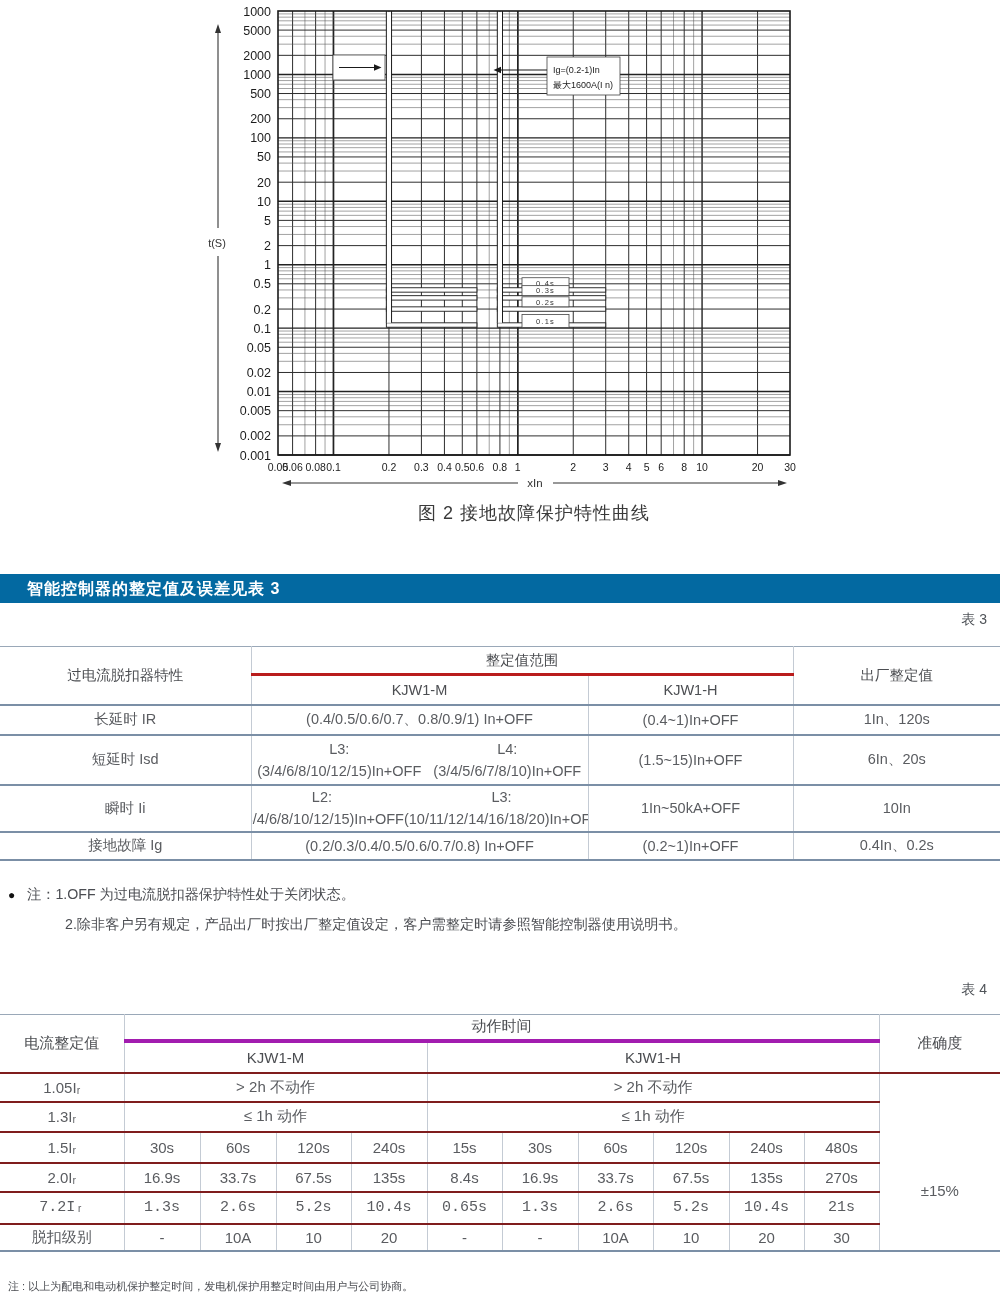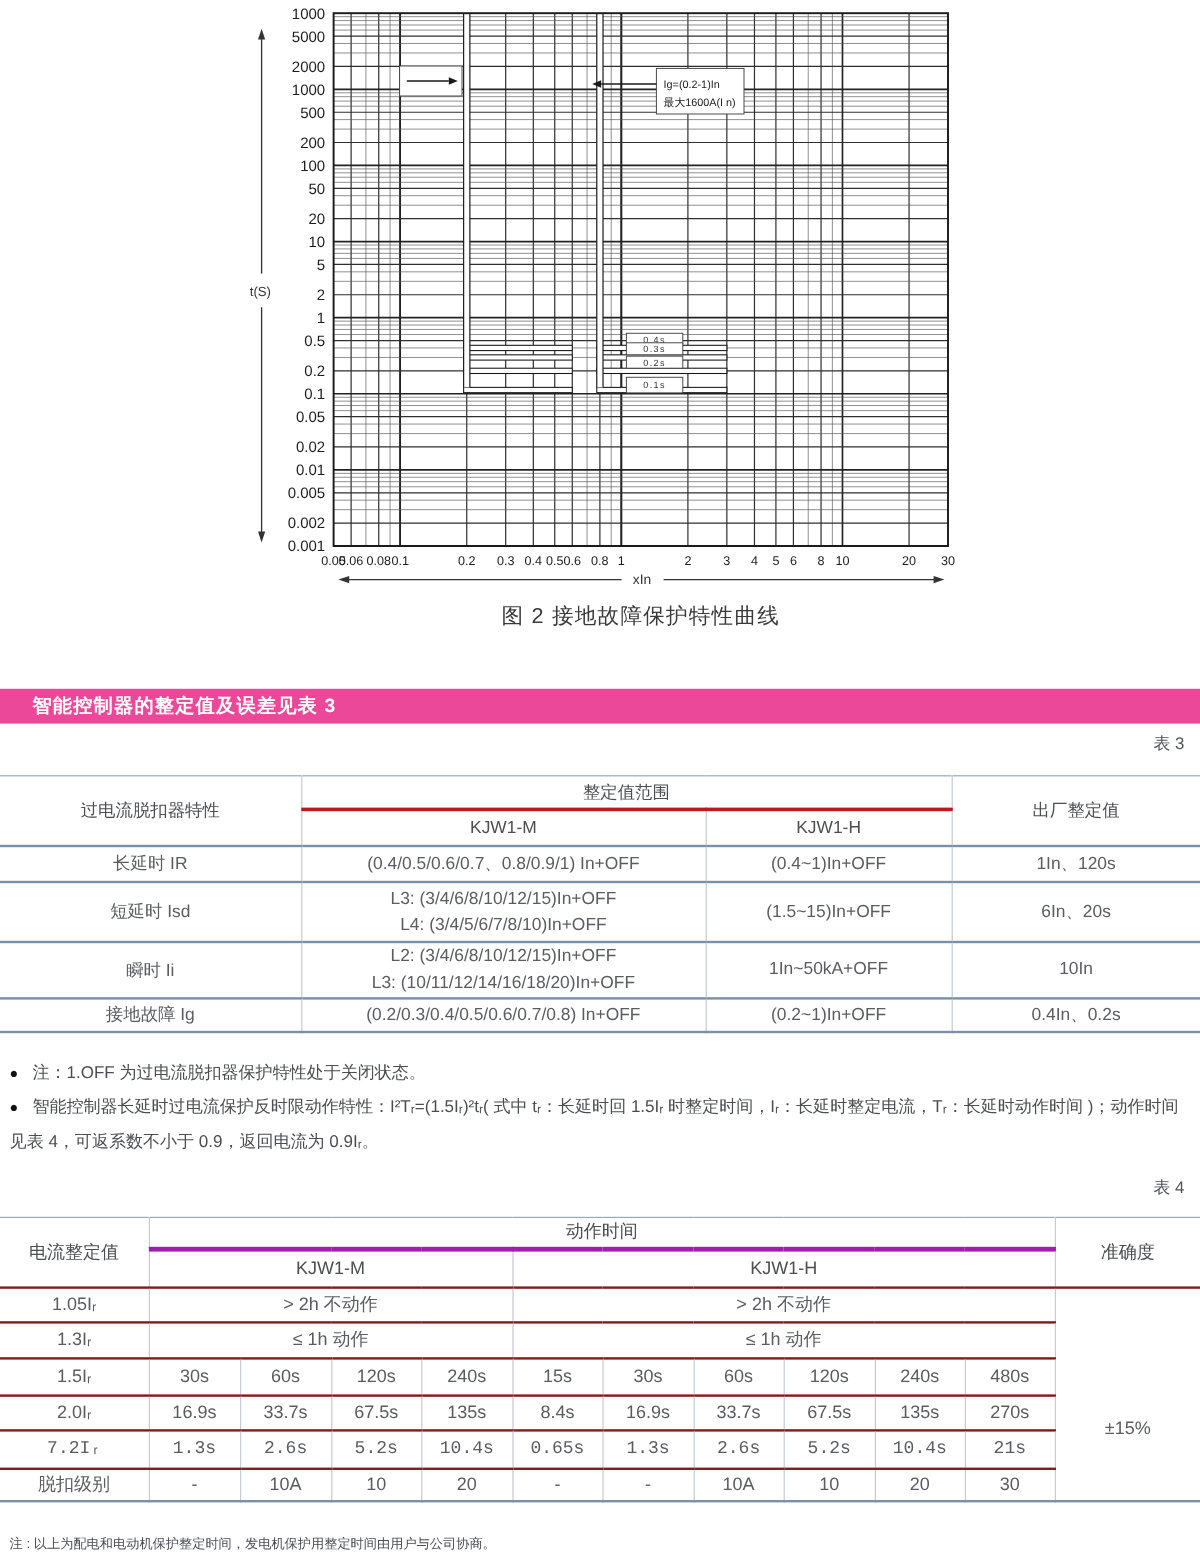--- a/index.html
+++ b/index.html
@@ -5,41 +5,41 @@
   html,body{margin:0;padding:0;background:#ffffff;}
   body{font-family:"Liberation Sans","DejaVu Sans",sans-serif;}
   .page{position:relative;width:1000px;height:1299px;background:#fff;overflow:hidden;}
 
   
   .chart-wrap{position:absolute;left:0;top:0;width:1000px;height:560px;}
   .chart-caption{position:absolute;left:278px;top:501px;width:512px;text-align:center;
                  font-size:18px;color:#3a3a3a;letter-spacing:1px;}
 
   
-  .section-bar{position:absolute;left:0;top:574px;width:1000px;height:29px;background:#ec4899;
+  .section-bar{position:absolute;left:0;top:574px;width:1000px;height:29px;background:#0369a1;
                color:#ffffff;font-size:16px;font-weight:bold;line-height:29px;padding-left:27px;
                box-sizing:border-box;letter-spacing:1px;}
 
   .table-tag{position:absolute;right:13px;font-size:14px;color:#4f5358;}
   .tag3{top:611px;}
   .tag4{top:981px;}
 
   table{border-collapse:collapse;table-layout:fixed;position:absolute;left:0;width:1000px;
         font-size:14.5px;color:#5a5c60;}
   td,th{font-weight:normal;text-align:center;vertical-align:middle;padding:0;
         border-left:1px solid #c4cbd4;overflow:hidden;}
   .nc{border-left:none;}
   th{color:#4c4e52;}
   .t3{top:646px;border-top:1px solid #9aa8b8;border-bottom:2px solid #7b8fa6;}
   .t3 thead th{border-bottom:0;}
   .t3 th.group{border-bottom:3px solid #b91c1c;}
   .t3 tbody td{border-top:2px solid #7b8fa6;}
   .t3 tr.hr1{height:28px;} .t3 tr.hr2{height:30px;}
   .t3 tr.r1{height:30px;} .t3 tr.r2{height:50px;} .t3 tr.r3{height:47px;} .t3 tr.r4{height:28px;}
-  .cell-lines{display:flex;flex-direction:column;justify-content:center;line-height:22px;}
+  .cell-lines{display:flex;flex-direction:row;justify-content:center;line-height:22px;}
 
   .t4{top:1014px;border-top:1px solid #9aa8b8;border-bottom:2px solid #7b8fa6;font-size:15px;}
   .t4 th.group{border-bottom:4px solid #a21caf;}
   .t4 tbody td{border-top:2px solid #7f1d1d;}
   .t4 tr.hr1{height:26px;} .t4 tr.hr2{height:32px;}
   .t4 tr.br1{height:29px;} .t4 tr.br2{height:30px;} .t4 tr.br3{height:31px;}
   .t4 tr.br4{height:29px;} .t4 tr.br5{height:32px;font-family:Liberation Mono, monospace;} .t4 tr.br6{height:27px;margin-top:46px;}
   .t4 td.accuracy{vertical-align:middle;padding-top:58px;}
 
   
@@ -290,22 +290,22 @@
         <td>(0.2~1)In+OFF</td>
         <td>0.4In、0.2s</td>
       </tr>
     </tbody>
   </table>
 
   <div class="notes">
     <div class="note-line">
       <span class="bullet">●</span><span>注：1.OFF 为过电流脱扣器保护特性处于关闭状态。</span>
     </div>
-    <div class="note-line">
-      <span class="bullet">●</span><span>智能控制器长延时过电流保护反时限动作特性：I²Tᵣ=(1.5Iᵣ)²tᵣ( 式中 tᵣ：长延时回 1.5Iᵣ 时整定时间，Iᵣ：长延时整定电流，Tᵣ：长延时动作时间 )；动作时间见表 4，可返系数不小于 0.9，返回电流为 0.9Iᵣ。</span>
+    <div class="note-line indent">
+      <span>2.除非客户另有规定，产品出厂时按出厂整定值设定，客户需整定时请参照智能控制器使用说明书。</span>
     </div>
   </div>
 
   <div class="table-tag tag4">表 4</div>
   <table class="t4">
     <colgroup>
       <col style="width:124px">
       <col style="width:76px">
         <col style="width:76px">
         <col style="width:75px">

